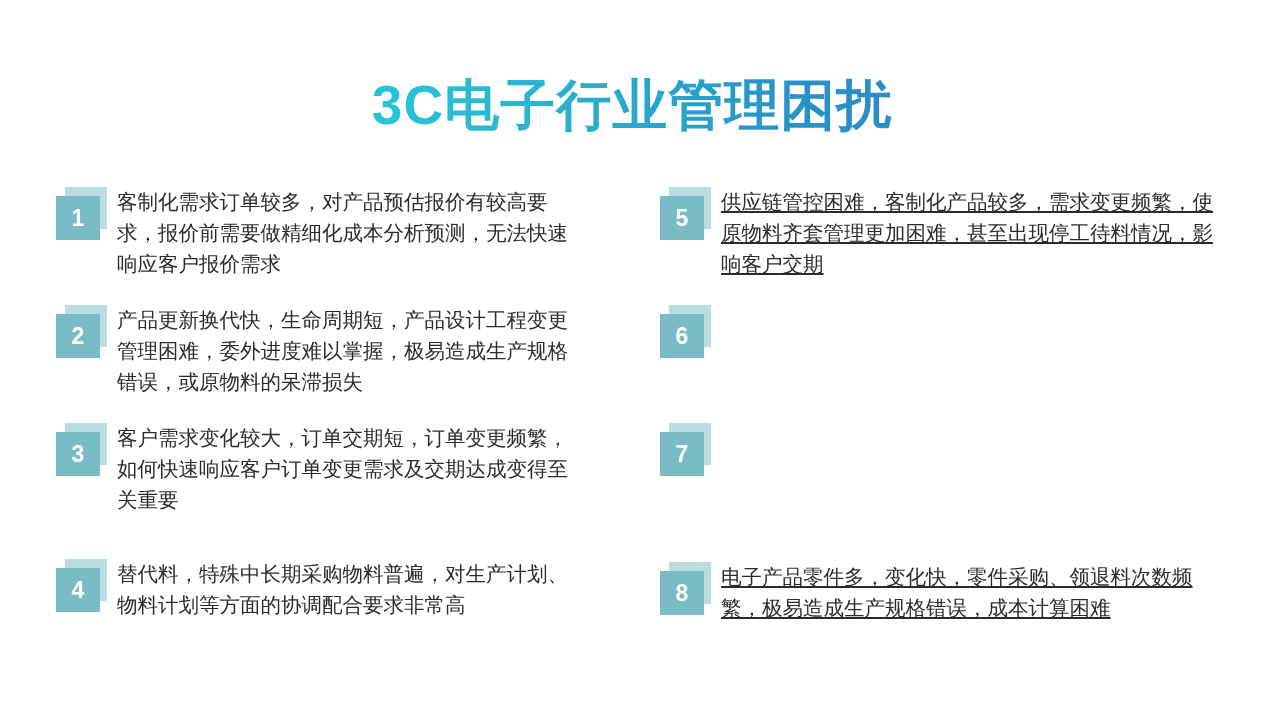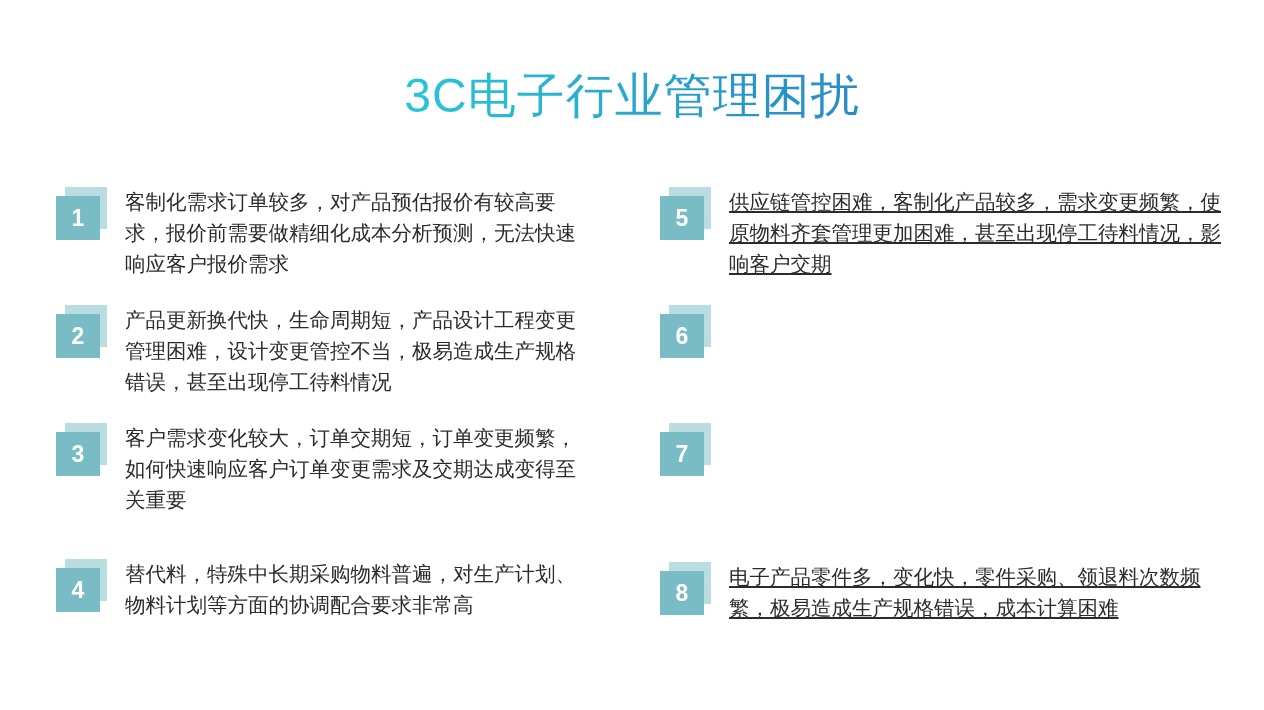--- a/index.html
+++ b/index.html
@@ -24,22 +24,22 @@
   
   .title-wrap {
     position: absolute;
     top: 34px;
     left: 0;
     width: 1264px;
     text-align: center;
   }
   .slide-title {
     display: inline-block;
-    font-size: 48px;
-    font-weight: normal;
+    font-size: 55px;
+    font-weight: bold;
     letter-spacing: 1px;
     line-height: 1.25;
     background-image: linear-gradient(90deg, #27c5d8 0%, #29bcd4 18%, #2aa9cd 48%, #2796c9 75%, #2b8cc6 100%);
     -webkit-background-clip: text;
     background-clip: text;
     color: transparent;
     -webkit-text-fill-color: transparent;
     white-space: nowrap;
   }
 
@@ -99,21 +99,21 @@
     align-items: center;
     justify-content: center;
     color: #ffffff;
     font-size: 23px;
     font-weight: bold;
     line-height: 1;
   }
 
   
   .item-text {
-    margin-left: 21px;
+    margin-left: 13px;
     font-size: 20.5px;
     line-height: 31px;
     color: #2b2b2b;
     font-weight: normal;
     letter-spacing: 0px;
   }
   .w-narrow { width: 470px; }
   .w-wide   { width: 492px; text-decoration: underline; }
 </style>
 </head>
@@ -137,21 +137,21 @@
         </div>
         <div class="item-text w-narrow">客制化需求订单较多，对产品预估报价有较高要求，报价前需要做精细化成本分析预测，无法快速响应客户报价需求</div>
       </div>
 
       <div class="item" style="top:118px;">
         <div class="badge">
           <div class="shadow-sq"></div>
           <div class="main-sq"></div>
           <div class="num">2</div>
         </div>
-        <div class="item-text w-narrow">产品更新换代快，生命周期短，产品设计工程变更管理困难，设计变更管控不当，极易造成生产规格错误，甚至出现停工待料情况</div>
+        <div class="item-text w-narrow">产品更新换代快，生命周期短，产品设计工程变更管理困难，委外进度难以掌握，极易造成生产规格错误，或原物料的呆滞损失</div>
       </div>
 
       <div class="item" style="top:236px;">
         <div class="badge">
           <div class="shadow-sq"></div>
           <div class="main-sq"></div>
           <div class="num">3</div>
         </div>
         <div class="item-text w-narrow">客户需求变化较大，订单交期短，订单变更频繁，如何快速响应客户订单变更需求及交期达成变得至关重要</div>
       </div>

